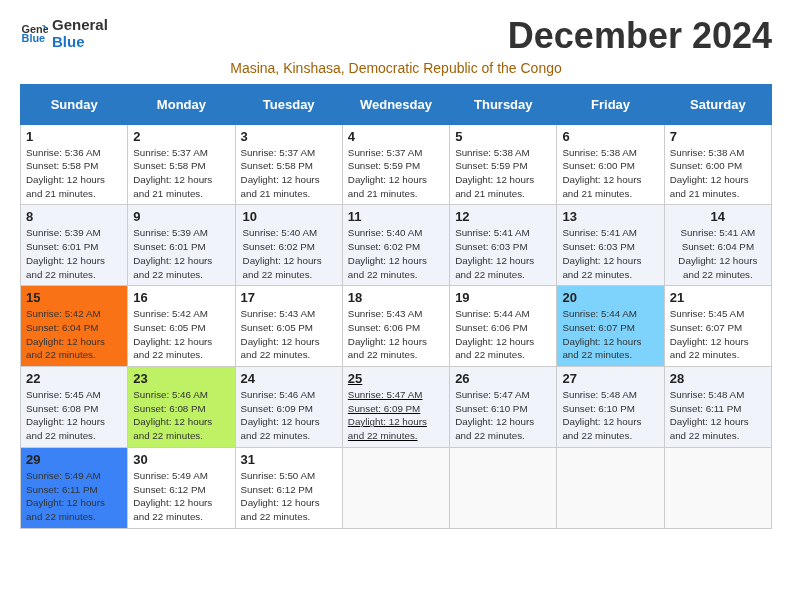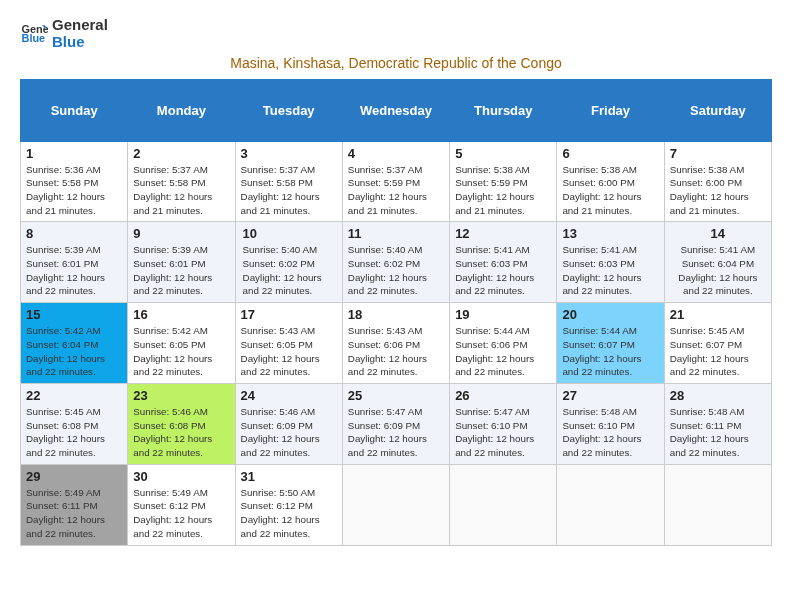--- a/index.html
+++ b/index.html
@@ -42,21 +42,21 @@
     }
     .calendar {
       width: 100%;
       border-collapse: collapse;
       font-size: 10.5px;
     }
     .calendar th {
       background-color: #2a79c4;
       color: #fff;
       text-align: center;
-      padding: 23px 4px;
+      padding: 12px 4px;
       font-size: 13px;
       font-weight: bold;
       border: 1px solid #2a79c4;
     }
     .calendar td {
       vertical-align: top;
       border: 1px solid #ccc;
       padding: 4px 5px;
       width: 106px;
       min-height: 80px;
@@ -91,20 +91,23 @@
   <div class="logo">
     <svg class="logo-icon" viewBox="0 0 36 36">
       <text x="2" y="18" font-size="14" font-weight="bold" fill="#333">General</text>
       <text x="2" y="30" font-size="14" font-weight="bold" fill="#1a73c8">Blue</text>
       <polygon points="28,8 36,14 32,8" fill="#1a73c8"></polygon>
     </svg>
     <div style="display:flex;flex-direction:column;line-height:1.15;">
       <span style="font-size:15px;font-weight:bold;color:#333;">General</span>
       <span style="font-size:15px;font-weight:bold;color:#1a73c8;">Blue</span>
     </div>
+  </div>
+  <div class="title-area">
+    <div class="month-title">December 2024</div>
   </div>
 </div>
 
 <div class="subtitle">Masina, Kinshasa, Democratic Republic of the Congo</div>
 
 <table class="calendar">
   <thead>
     <tr>
       <th>Sunday</th>
       <th>Monday</th>
@@ -170,21 +173,21 @@
         <td style="background: rgb(240, 244, 250);">
           <span class="day-num">13</span>
           <div class="day-info">Sunrise: 5:41 AM<br>Sunset: 6:03 PM<br>Daylight: 12 hours and 22 minutes.</div>
         </td>
         <td style="background: rgb(240, 244, 250); text-align: center;">
           <span class="day-num">14</span>
           <div class="day-info">Sunrise: 5:41 AM<br>Sunset: 6:04 PM<br>Daylight: 12 hours and 22 minutes.</div>
         </td>
       </tr>
       <tr>
-        <td style="background: #0ea5e9;">
+        <td style="background: #f97316;">
           <span class="day-num">15</span>
           <div class="day-info">Sunrise: 5:42 AM<br>Sunset: 6:04 PM<br>Daylight: 12 hours and 22 minutes.</div>
         </td>
         <td style="background: rgb(255, 255, 255);">
           <span class="day-num">16</span>
           <div class="day-info">Sunrise: 5:42 AM<br>Sunset: 6:05 PM<br>Daylight: 12 hours and 22 minutes.</div>
         </td>
         <td style="background: rgb(255, 255, 255);">
           <span class="day-num">17</span>
           <div class="day-info">Sunrise: 5:43 AM<br>Sunset: 6:05 PM<br>Daylight: 12 hours and 22 minutes.</div>
@@ -212,39 +215,39 @@
           <div class="day-info">Sunrise: 5:45 AM<br>Sunset: 6:08 PM<br>Daylight: 12 hours and 22 minutes.</div>
         </td>
         <td style="background: #bef264;">
           <span class="day-num">23</span>
           <div class="day-info">Sunrise: 5:46 AM<br>Sunset: 6:08 PM<br>Daylight: 12 hours and 22 minutes.</div>
         </td>
         <td style="background: rgb(240, 244, 250);">
           <span class="day-num">24</span>
           <div class="day-info">Sunrise: 5:46 AM<br>Sunset: 6:09 PM<br>Daylight: 12 hours and 22 minutes.</div>
         </td>
-        <td style="background: rgb(240, 244, 250);">
+        <td style="background: rgb(240, 244, 250); text-decoration: underline;">
           <span class="day-num">25</span>
           <div class="day-info">Sunrise: 5:47 AM<br>Sunset: 6:09 PM<br>Daylight: 12 hours and 22 minutes.</div>
         </td>
         <td style="background: rgb(240, 244, 250);">
           <span class="day-num">26</span>
           <div class="day-info">Sunrise: 5:47 AM<br>Sunset: 6:10 PM<br>Daylight: 12 hours and 22 minutes.</div>
         </td>
         <td style="background: rgb(240, 244, 250);">
           <span class="day-num">27</span>
           <div class="day-info">Sunrise: 5:48 AM<br>Sunset: 6:10 PM<br>Daylight: 12 hours and 22 minutes.</div>
         </td>
         <td style="background: rgb(240, 244, 250);">
           <span class="day-num">28</span>
           <div class="day-info">Sunrise: 5:48 AM<br>Sunset: 6:11 PM<br>Daylight: 12 hours and 22 minutes.</div>
         </td>
       </tr>
       <tr>
-        <td style="background: #a3a3a3;">
+        <td style="background: #3b82f6;">
           <span class="day-num">29</span>
           <div class="day-info">Sunrise: 5:49 AM<br>Sunset: 6:11 PM<br>Daylight: 12 hours and 22 minutes.</div>
         </td>
         <td style="background: rgb(255, 255, 255);">
           <span class="day-num">30</span>
           <div class="day-info">Sunrise: 5:49 AM<br>Sunset: 6:12 PM<br>Daylight: 12 hours and 22 minutes.</div>
         </td>
         <td style="background: rgb(255, 255, 255);">
           <span class="day-num">31</span>
           <div class="day-info">Sunrise: 5:50 AM<br>Sunset: 6:12 PM<br>Daylight: 12 hours and 22 minutes.</div>

